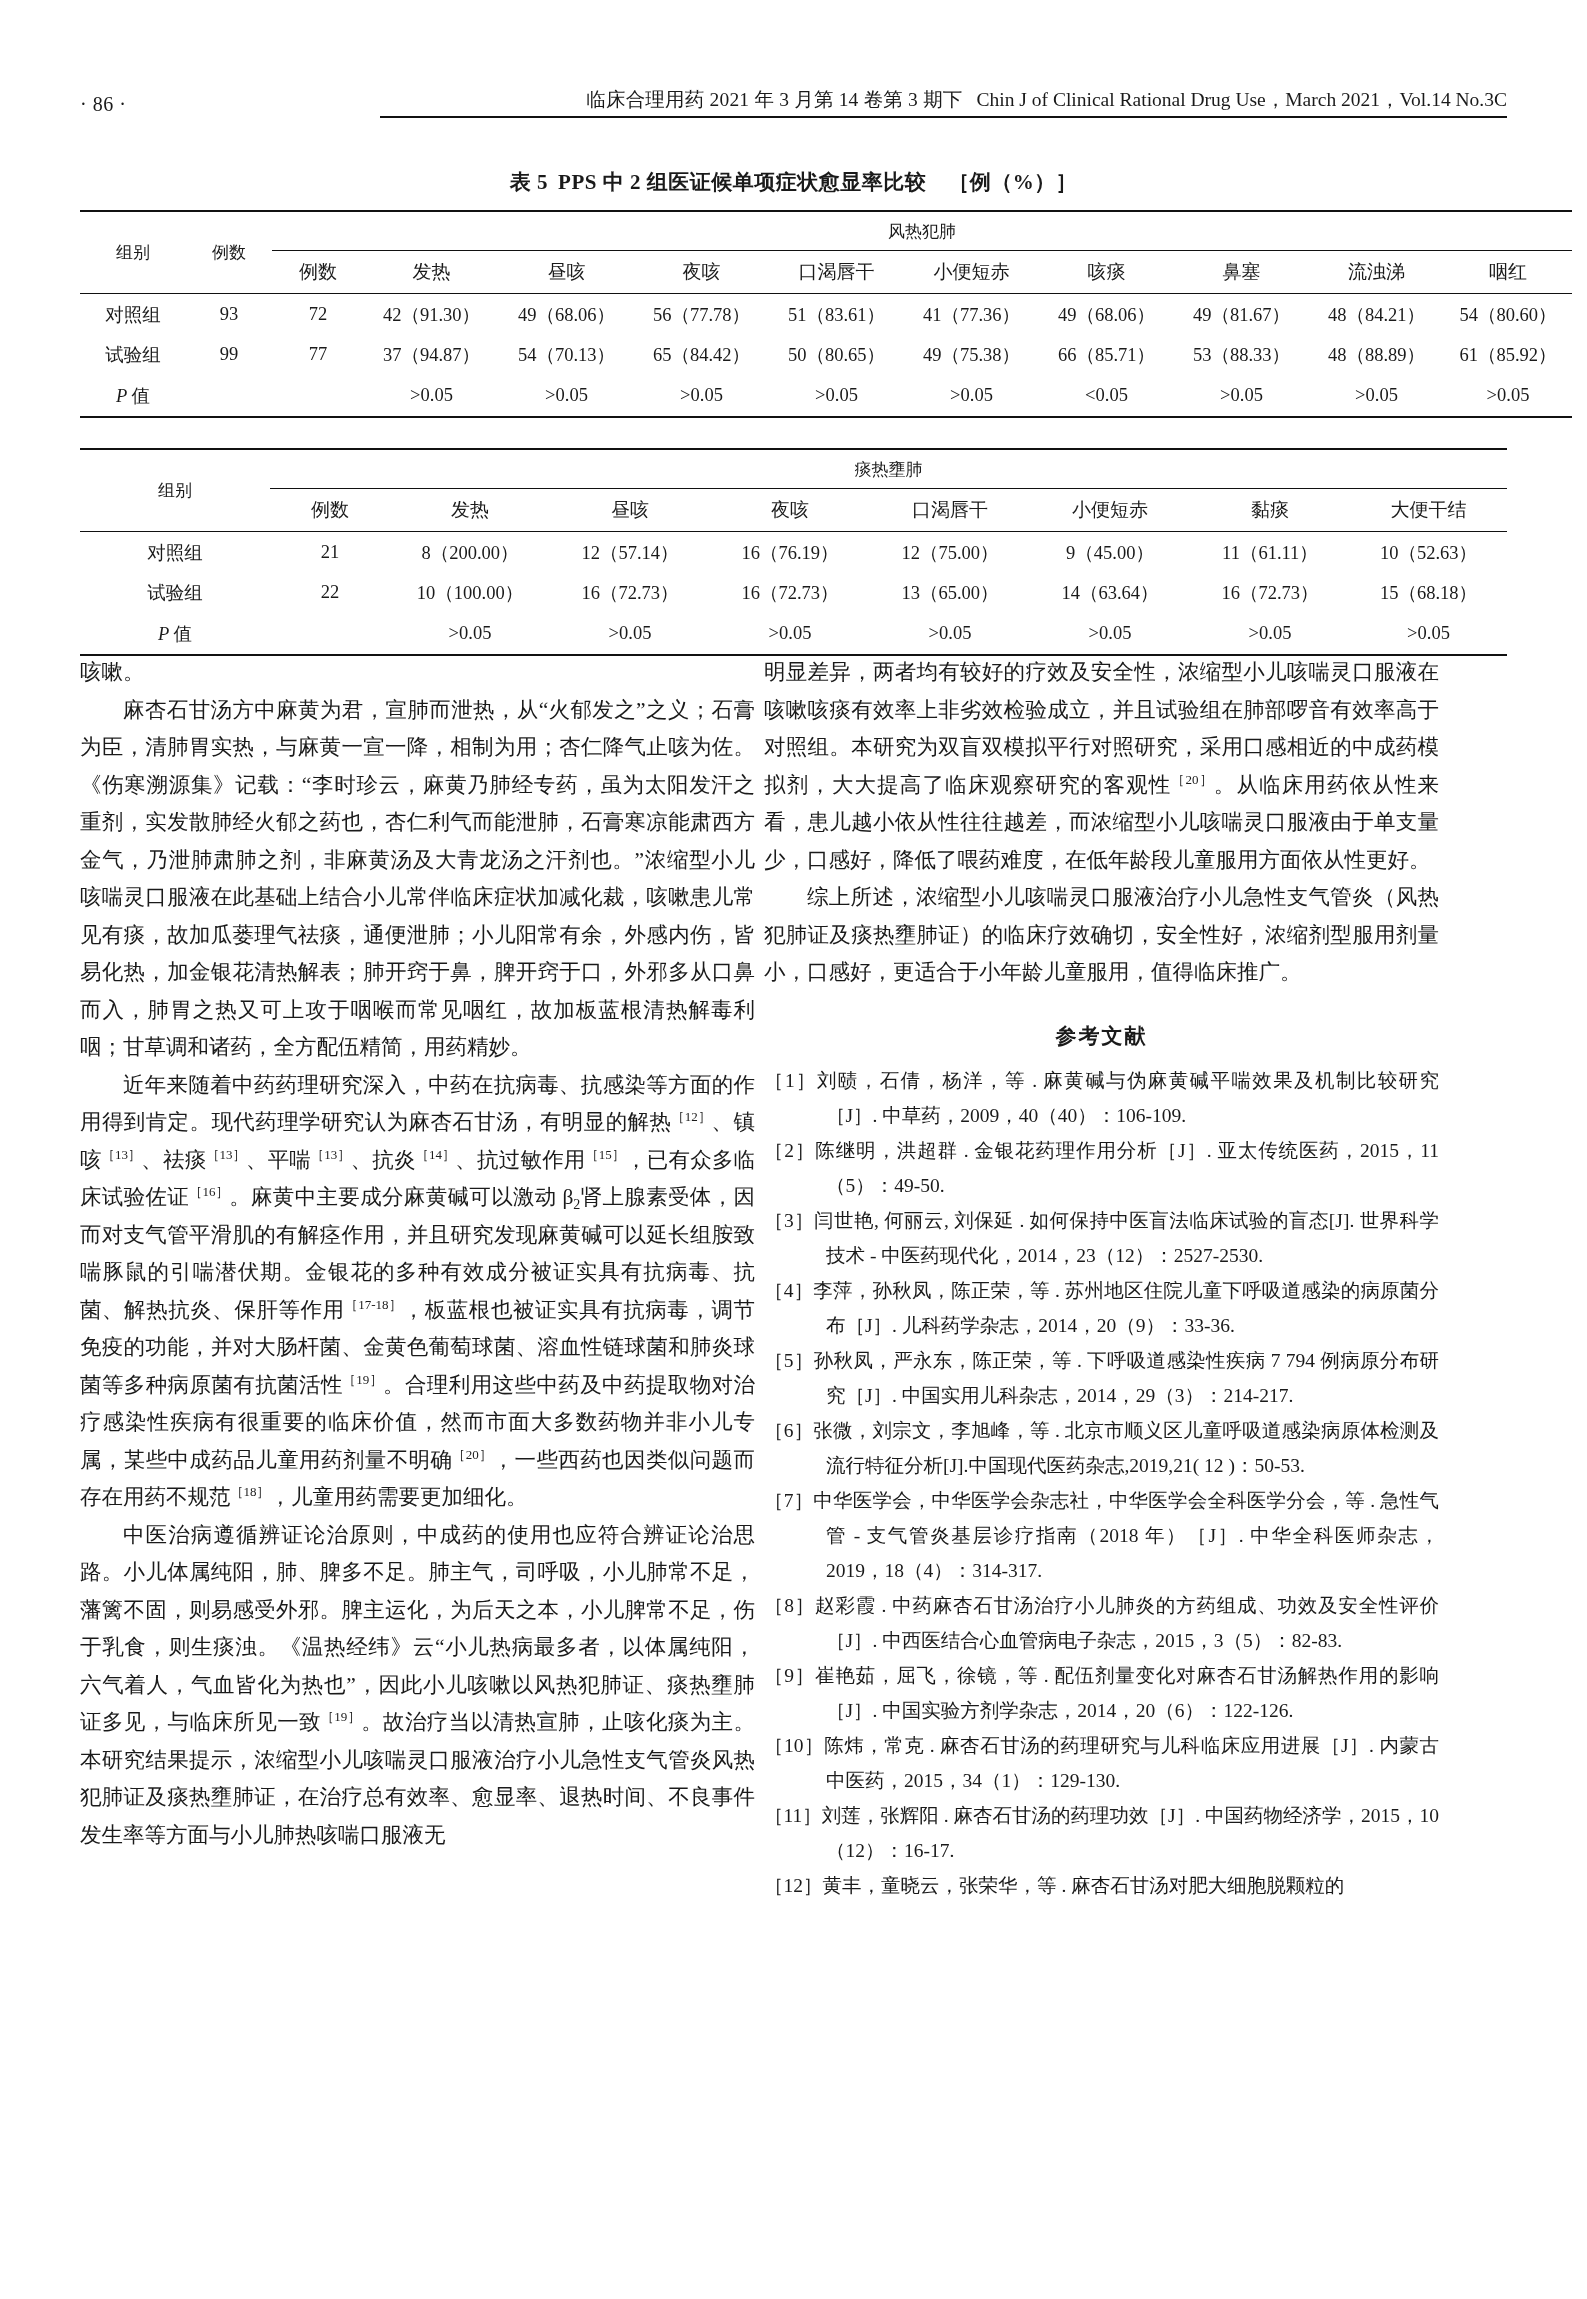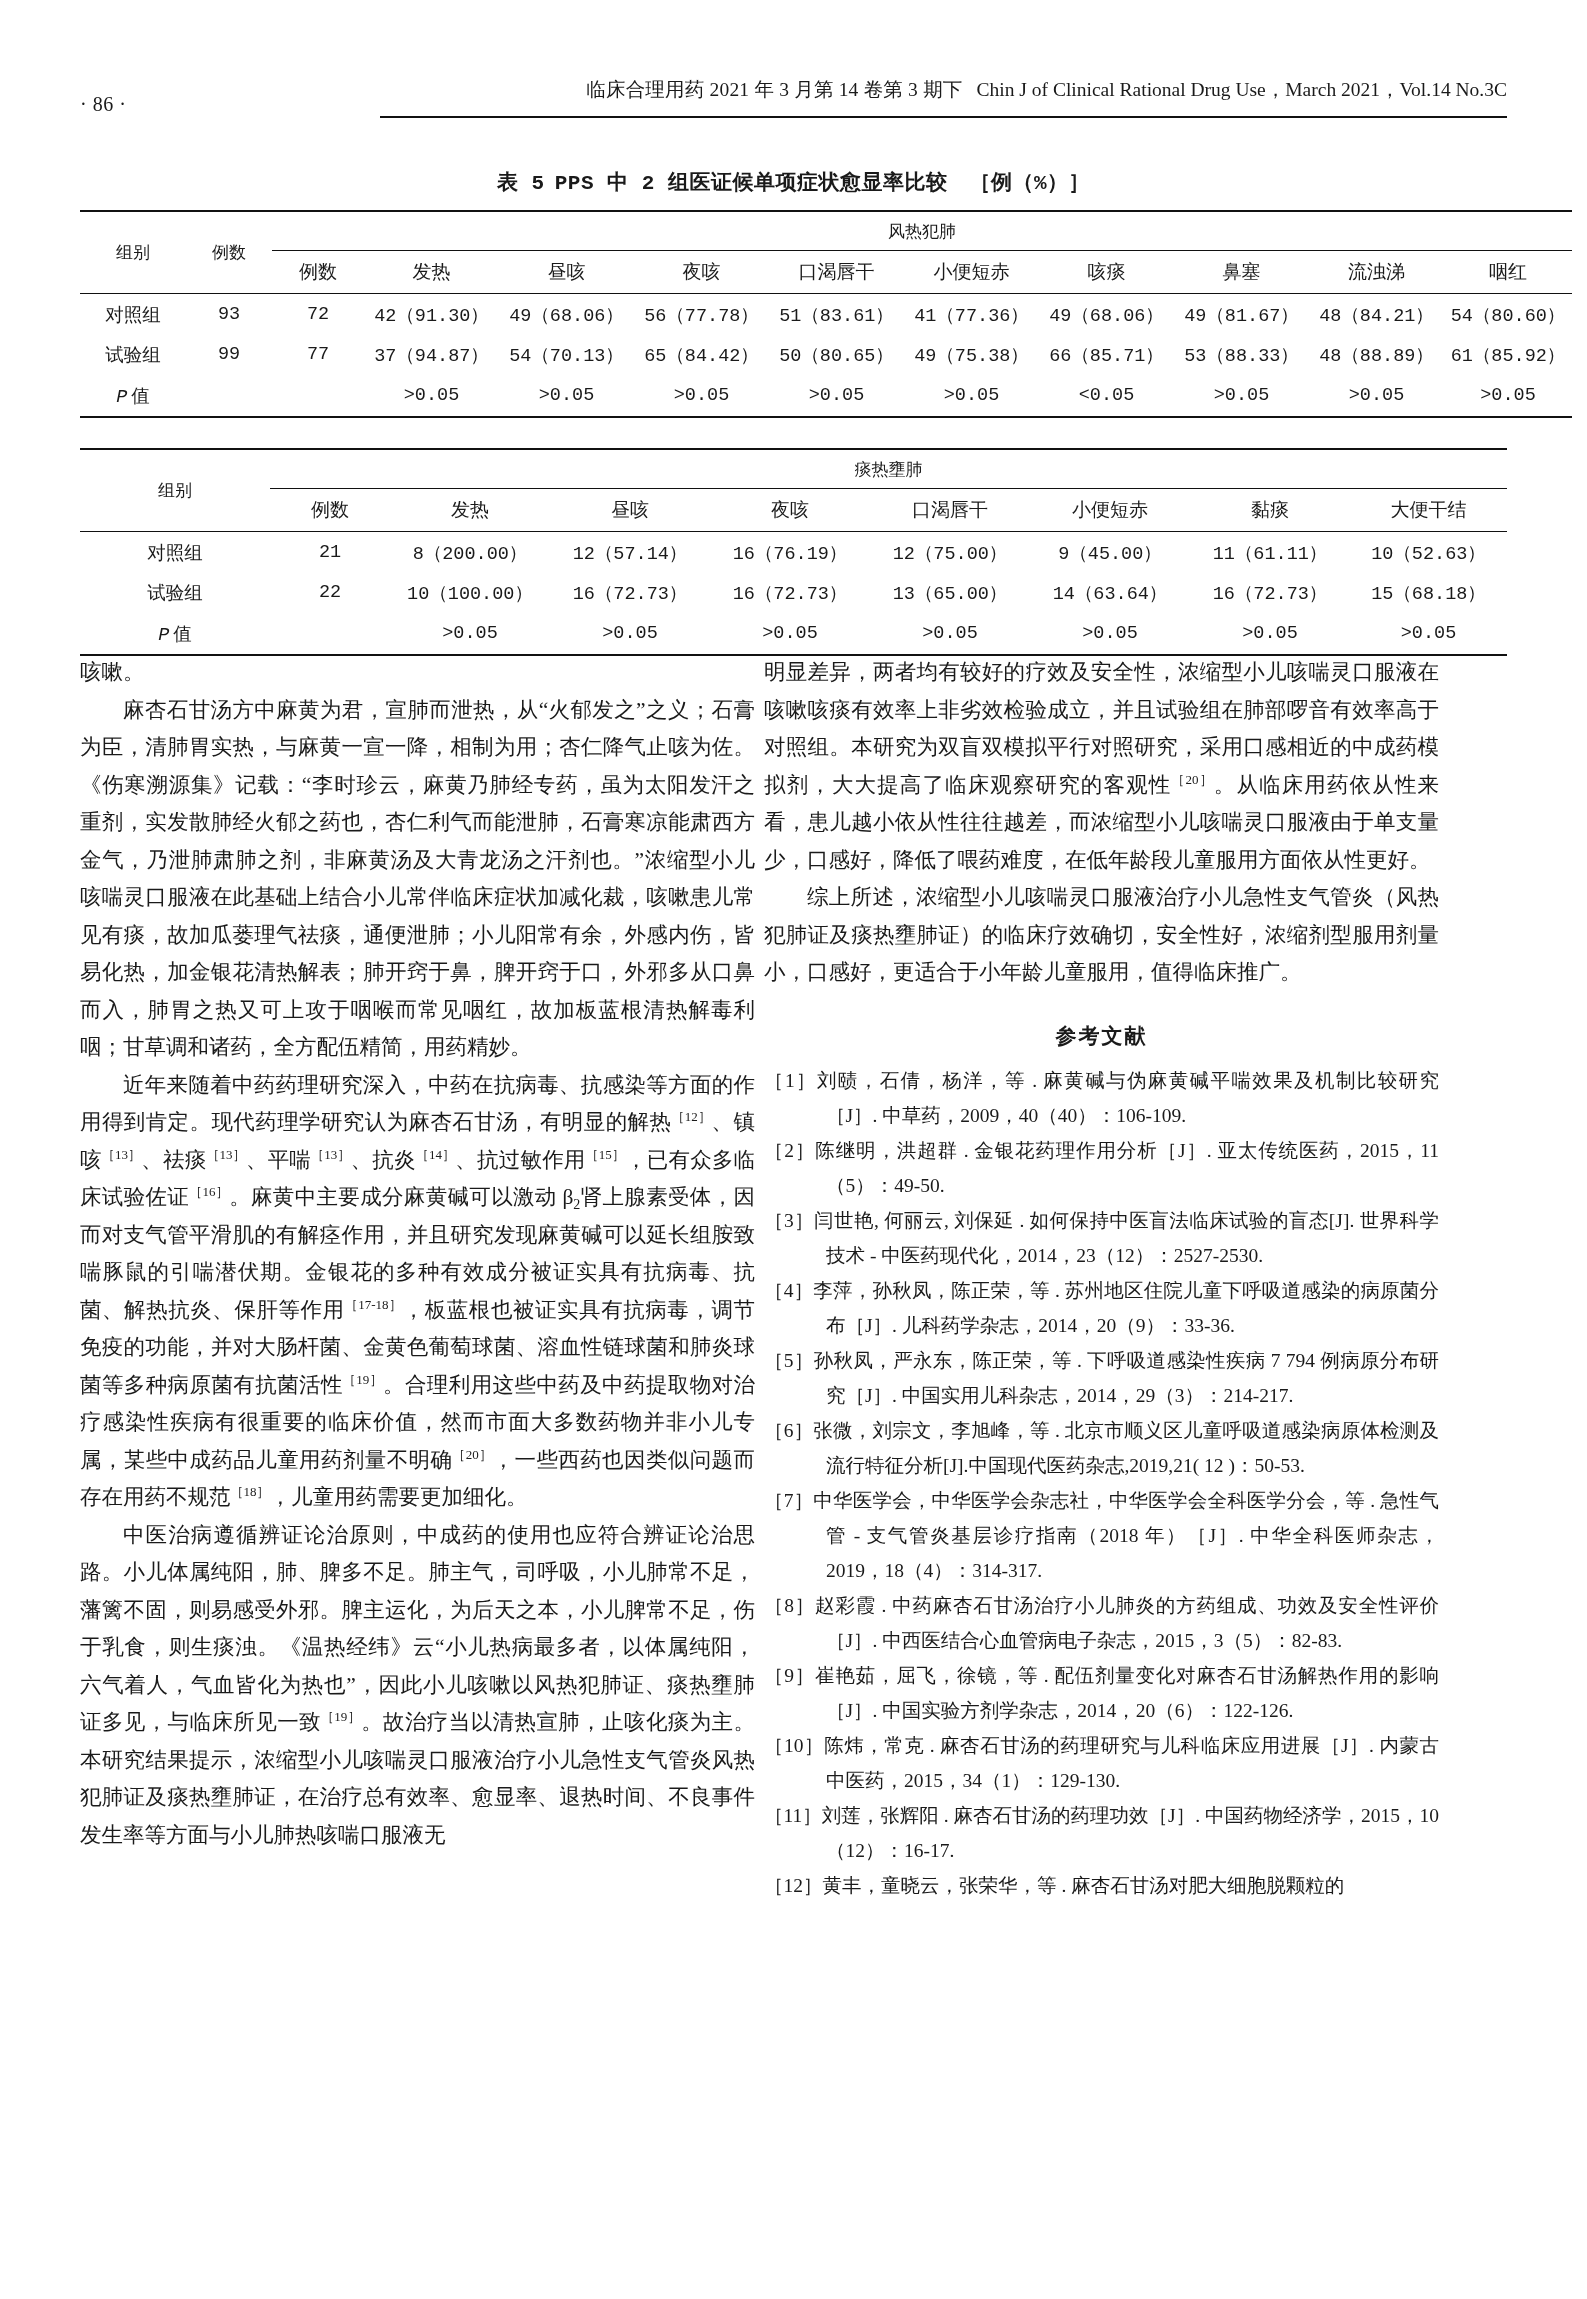--- a/index.html
+++ b/index.html
@@ -37,34 +37,33 @@
     font-size: 20px;
     letter-spacing: .5px;
     white-space: nowrap;
     padding-bottom: 2px;
     width: 300px;
   }
   .runhead-right {
     flex: 1;
     text-align: right;
     border-bottom: 2.5px solid #111;
-    padding-bottom: 13px;
+    padding-bottom: 3px;
     font-size: 19.5px;
     white-space: nowrap;
   }
   .runhead-right .cn { letter-spacing: .2px; }
   .runhead-right .en { margin-left: 14px; }
 
   
   .table-wrap {
     position: absolute;
     left: 80px;
     top: 168px;
     width: 1427px;
-    font-family: Liberation Mono, monospace;
   }
   .table-title {
     text-align: center;
     font-size: 21px;
     font-weight: bold;
     margin-bottom: 14px;
     letter-spacing: .5px;
   }
   .table-title .ttl-num { margin-right: 10px; }
   .table-title .ttl-unit { margin-left: 22px; font-weight: bold; }

